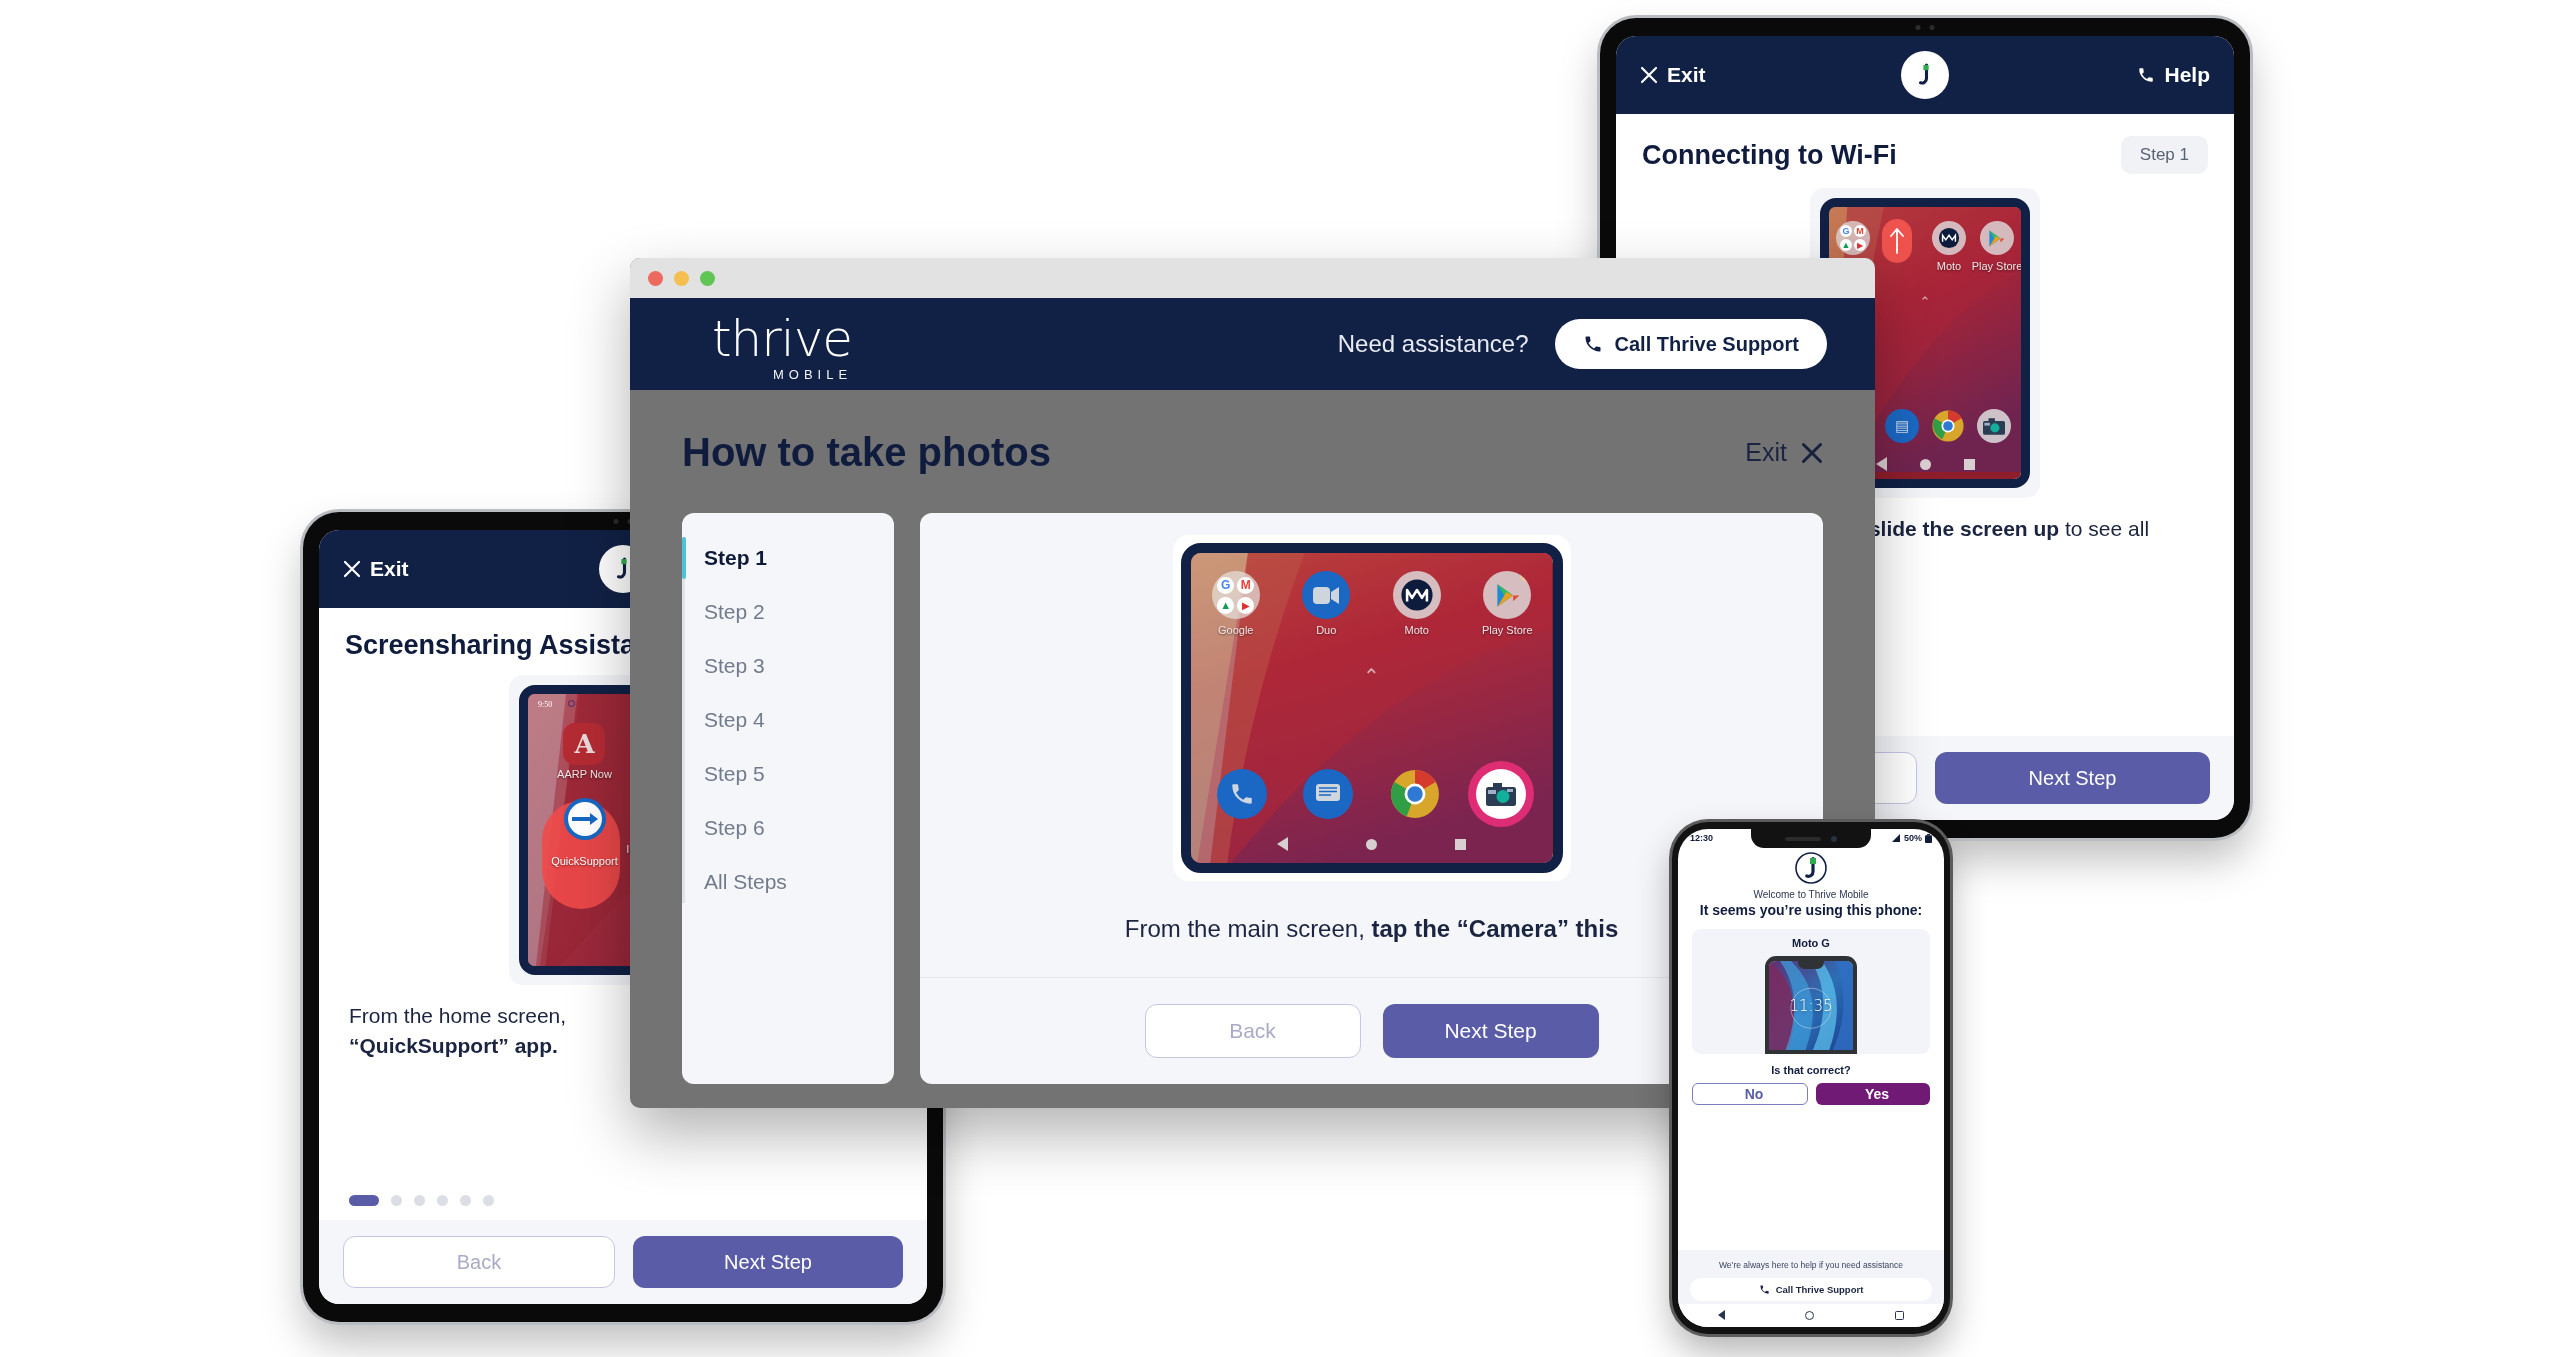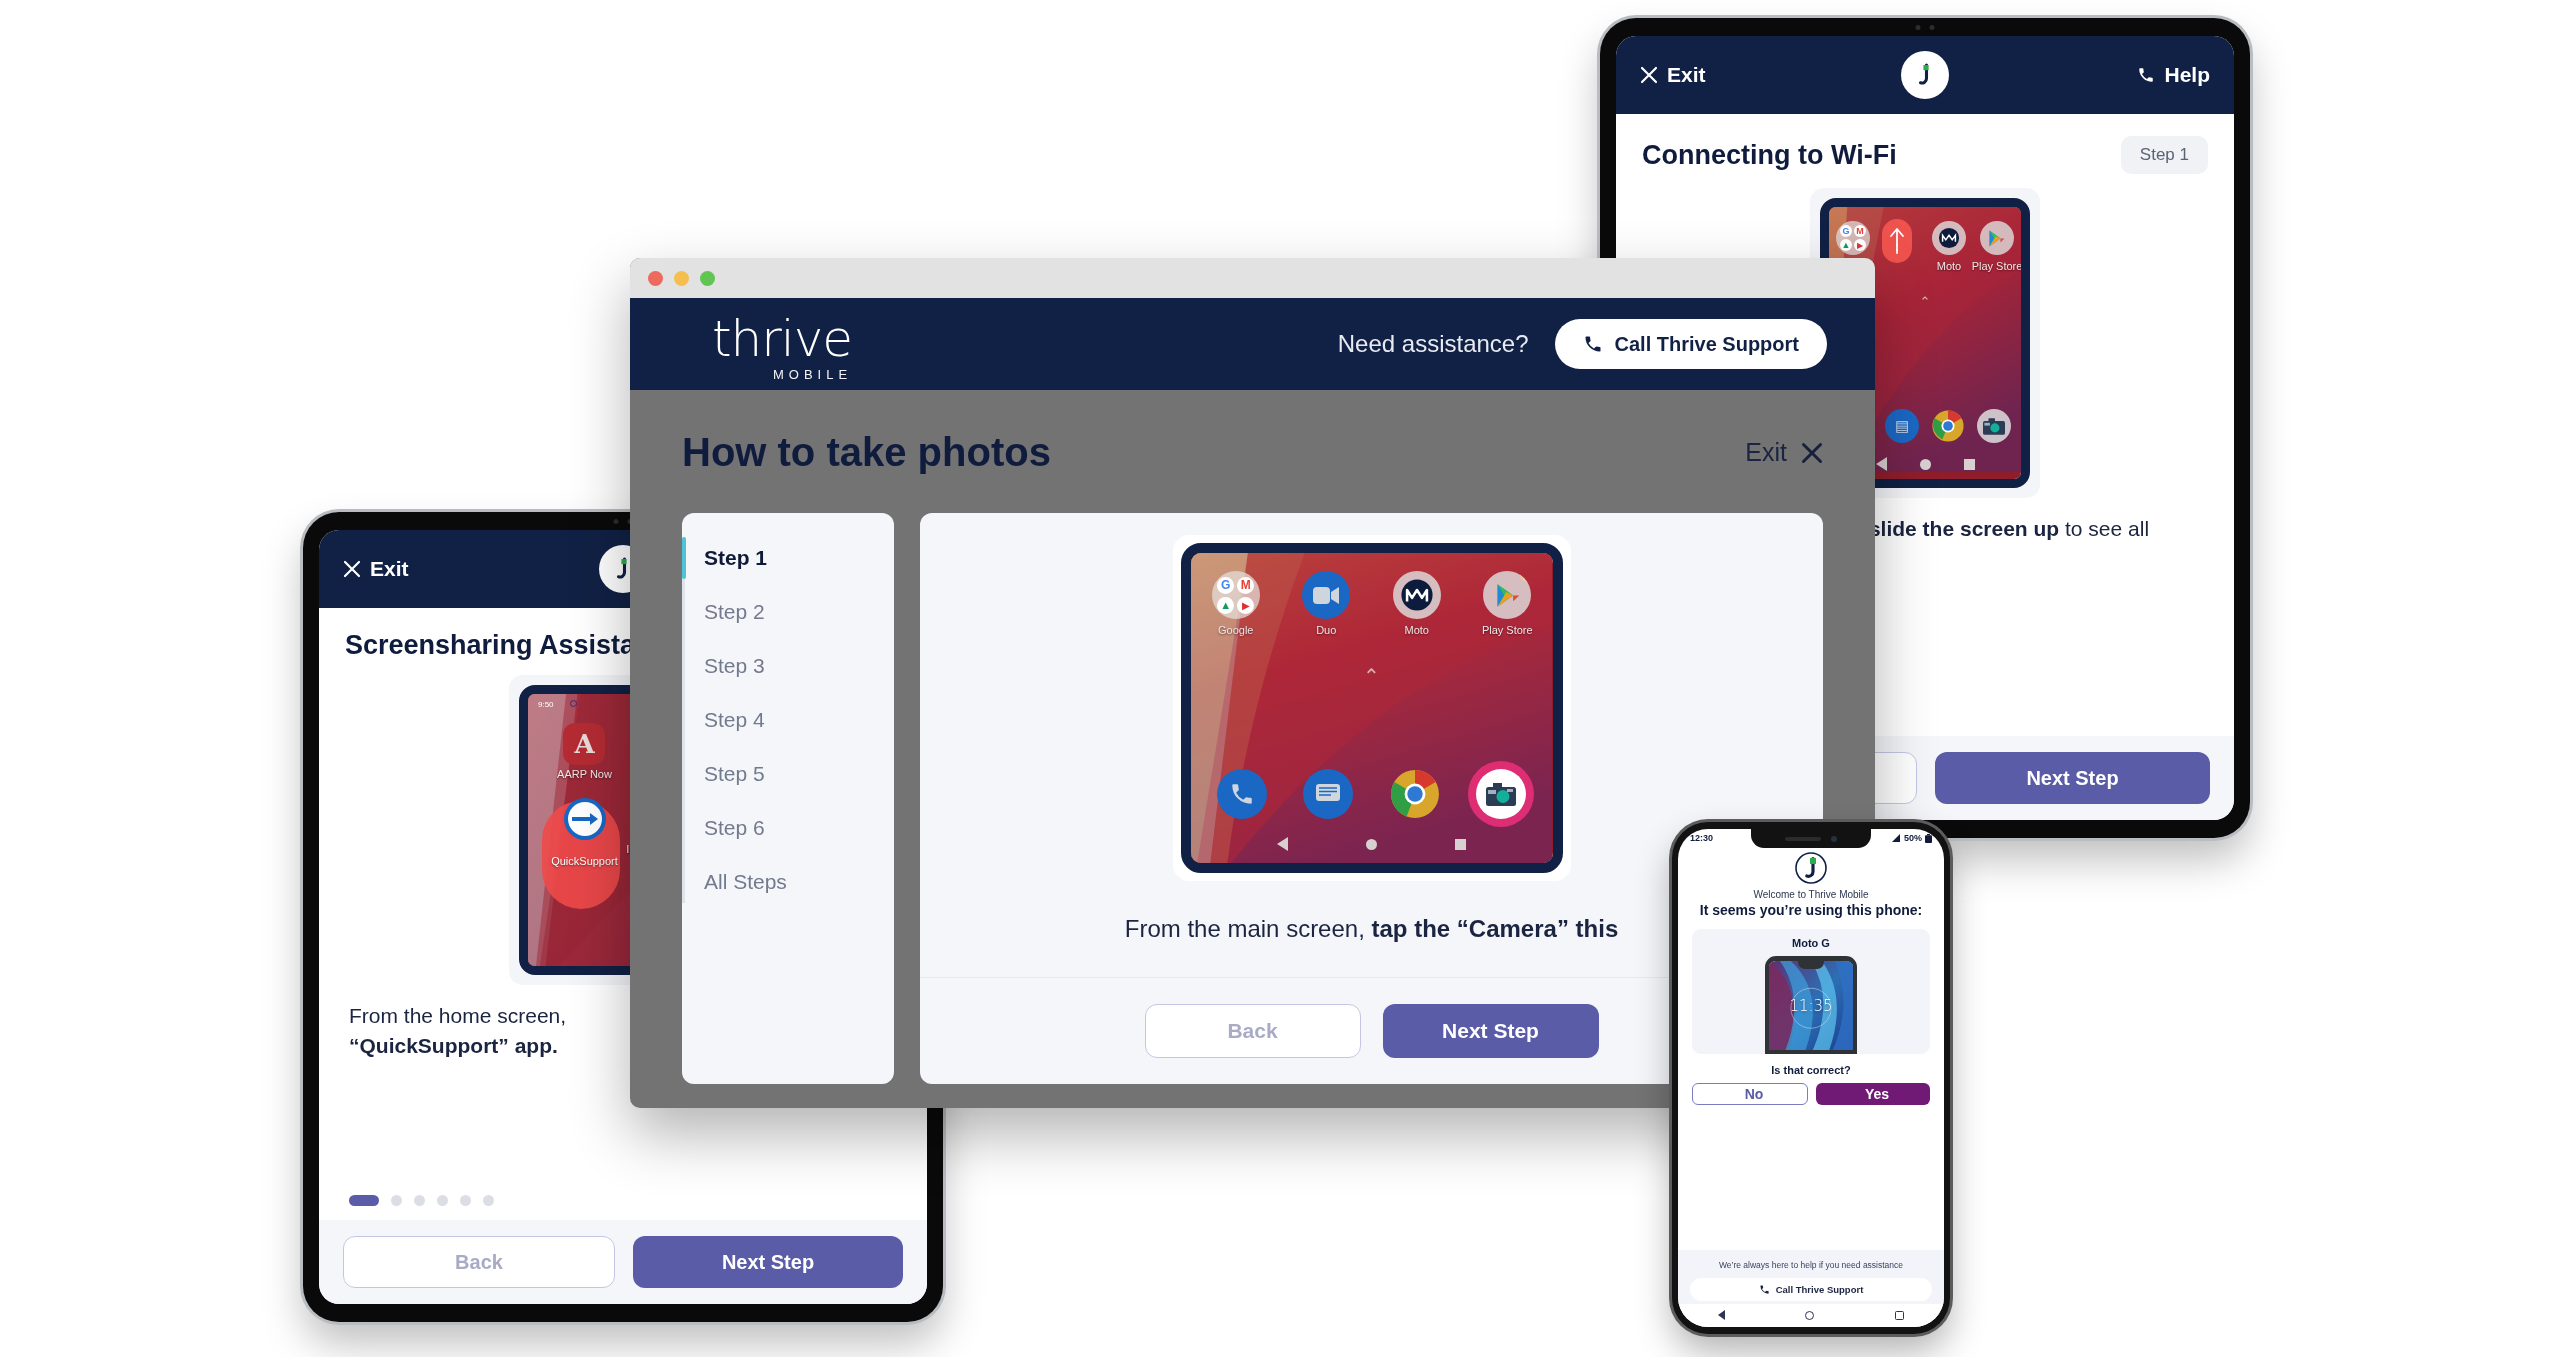--- a/index.html
+++ b/index.html
@@ -85,21 +85,21 @@
   .dots { display: flex; gap: 12px; padding: 0 30px 14px 30px; align-items: center; }
   .dots i { width: 11px; height: 11px; border-radius: 50%; background: #dcdee6; display: block; }
   .dots i.on { width: 30px; border-radius: 7px; background: #5a5ca8; }
 
   .btn-bar {
     background: #f5f6fa; padding: 16px 24px; display: flex; gap: 18px; flex: none;
     border-radius: 0 0 20px 20px;
   }
   .btn {
     flex: 1; height: 52px; border-radius: 12px; display: flex; align-items: center; justify-content: center;
-    font-size: 20px; font-weight: bold; cursor: pointer;
+    font-size: 20px; font-weight: normal; cursor: pointer;
   }
   .btn.ghost { background: #fff; border: 1.5px solid #c5c6e4; color: #a9abc6; }
   .btn.primary { background: #5a5ca8; color: #fff; }
 
   
   #browser {
     position: absolute; left: 630px; top: 258px; width: 1245px; height: 850px;
     border-radius: 10px; z-index: 30; overflow: hidden;
     box-shadow: 0 26px 60px rgba(0,0,0,.30);
     background: #737373;
@@ -252,21 +252,21 @@
                   <linearGradient id="lw1" x1="0" y1="0" x2="1" y2="1">
                     <stop offset="0" stop-color="#b1363f"></stop>
                       <stop offset="1" stop-color="#7e1b3a"></stop>
                   </linearGradient>
                 </defs>
                 <rect width="200" height="290" fill="url(#lw1)"></rect>
                 <path d="M0 0 L52 0 L18 290 L0 290 Z" fill="#cfd2db" opacity=".45"></path>
                 <path d="M40 0 L200 0 L200 290 L8 290 Z" fill="#a22b3a" opacity=".55"></path>
                 <path d="M55 0 L200 0 L200 120 Q110 200 30 290 L12 290 Z" fill="#952433" opacity=".5"></path>
               </svg>
-              <div style="position:relative;padding:6px 8px 0 10px;color:#fff;font-size:8px;display:flex;gap:16px;align-items:flex-start;">
+              <div style="position:relative;padding:6px 8px 0 10px;color:#fff;font-size:8px;display:flex;gap:16px;align-items:flex-start;font-family:Liberation Serif, serif;">
                 <span>9:50</span>
                 <span style="width:7px;height:7px;border:1.5px solid #3b2a7a;border-radius:50%;display:inline-block"></span>
               </div>
               <div style="position:relative;display:grid;grid-template-columns:1fr 1fr;gap:18px 0;padding:14px 18px 0 18px;justify-items:center;">
                 <div class="halo" style="left:14px;top:92px;width:78px;height:108px;background:#f04a4a;opacity:.9;border-radius:40px;"></div>
                 <div style="display:flex;flex-direction:column;align-items:center;gap:3px;position:relative;">
                   <div style="width:42px;height:42px;border-radius:12px;background:#b42b33;display:flex;align-items:center;justify-content:center;color:#e9dada;font-size:26px;font-weight:bold;font-family:'DejaVu Serif',serif;">A</div>
                   <span class="hs-label">AARP Now</span>
                 </div>
                 <div style="display:flex;flex-direction:column;align-items:center;gap:3px;position:relative;">

